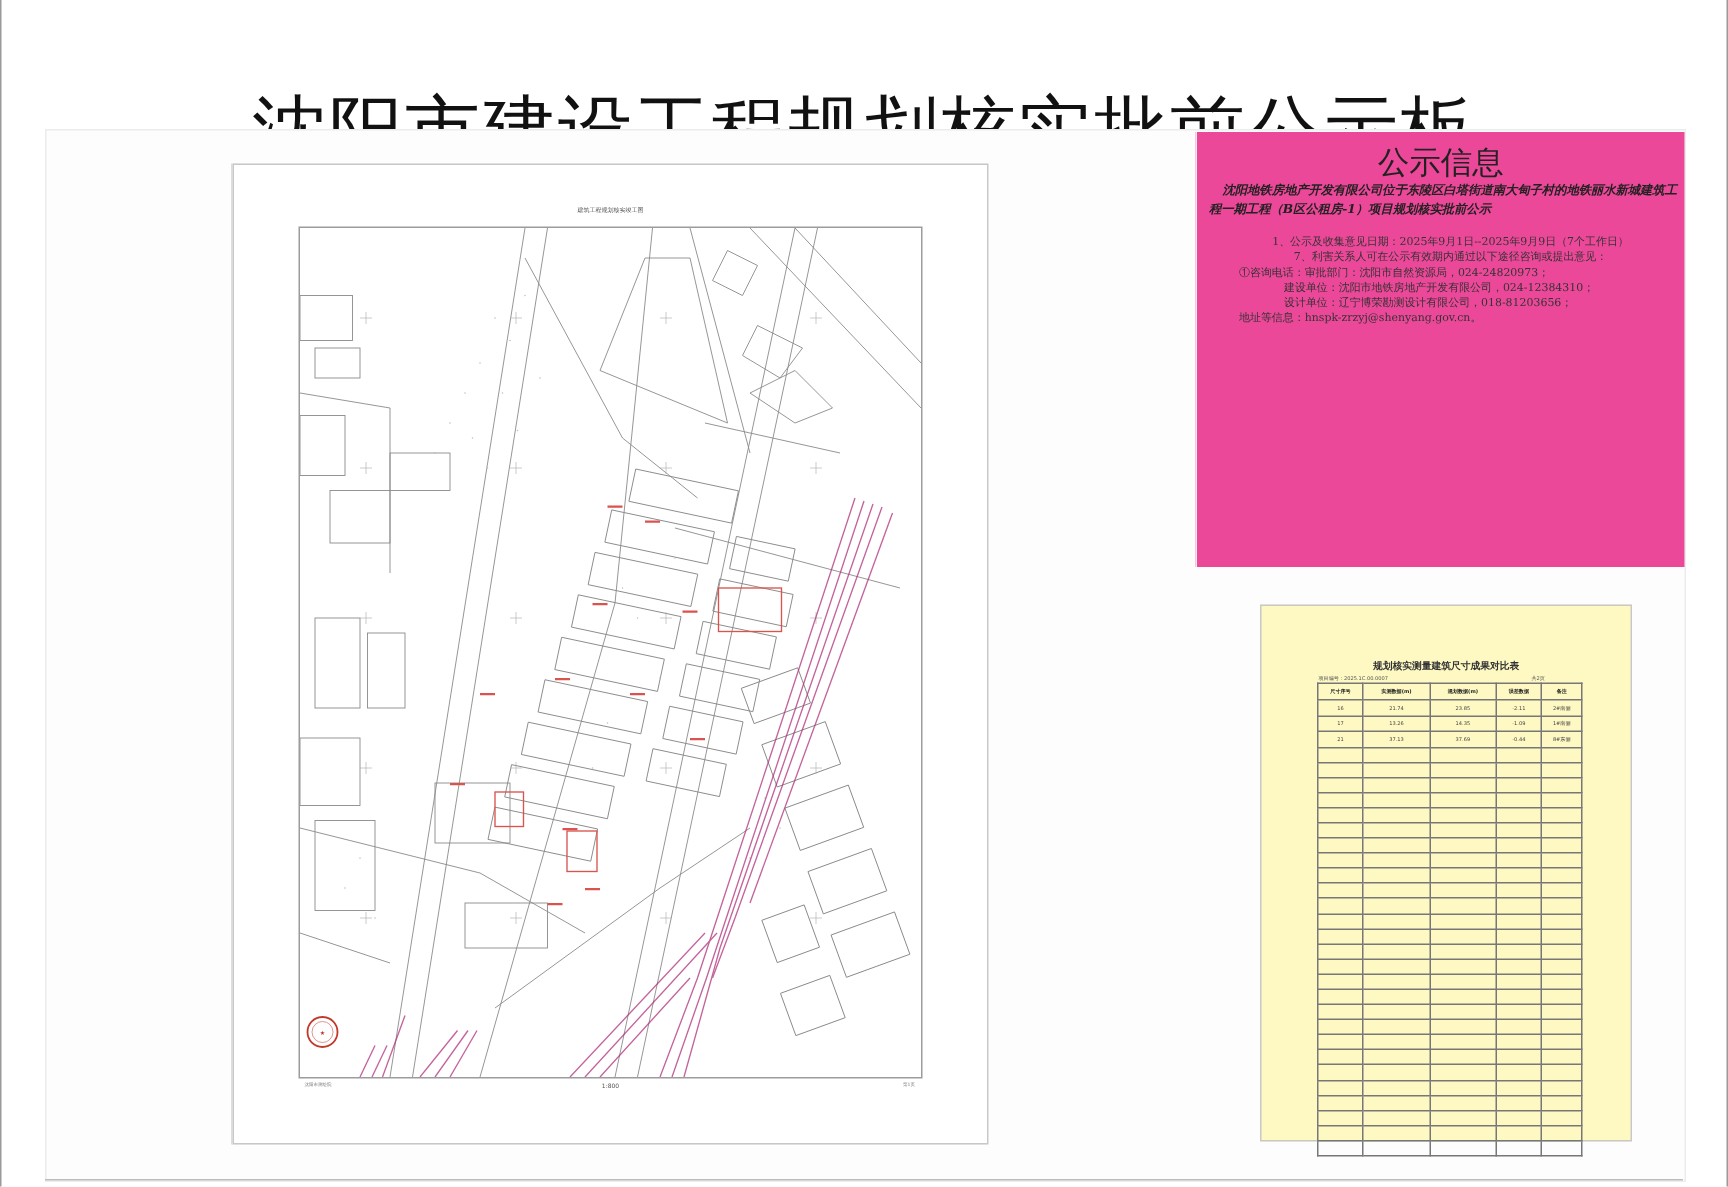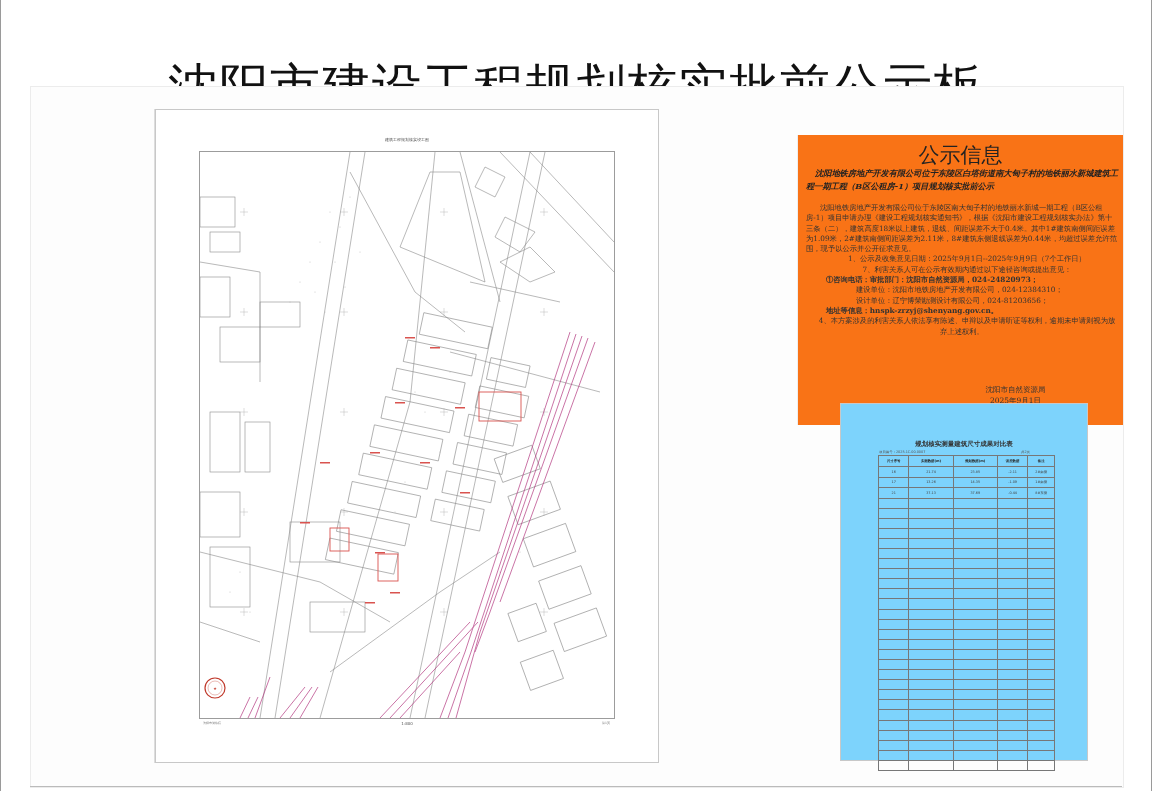--- a/index.html
+++ b/index.html
@@ -39,51 +39,51 @@
   .map-scale {
     position:absolute; left:0; top:611px; width:100%; text-align:center;
     font-size:4px; color:#555; font-family:"DejaVu Sans", sans-serif;
   }
   .map-note-left { position:absolute; left:47px; top:611px; font-size:3px; color:#777; font-family:"DejaVu Sans", sans-serif; }
   .map-note-right { position:absolute; right:48px; top:611px; font-size:3px; color:#777; font-family:"DejaVu Sans", sans-serif; }
 
   
   .notice-panel {
     position:absolute; left:797px; top:88px; width:325px; height:290px;
-    background:#f97316; border-left:1px solid #eee;margin-top:47px;
+    background:#ec4899; border-left:1px solid #eee;
   }
   .notice-heading {
     position:absolute; left:0; top:6px; width:100%; text-align:center;
     font-size:21px; color:#222; font-family:"DejaVu Sans", sans-serif;
   }
   .notice-subtitle {
     position:absolute; left:8px; top:32px; width:312px;
     font-size:8.2px; line-height:13px; font-weight:bold; color:#222;
     text-indent:9px;
     font-style:italic;
   }
   .notice-body {
     position:absolute; left:8px; top:68px; width:312px;
     font-size:7.3px; line-height:10.3px; color:#333;
   }
   .notice-body p { margin:0; }
   .indent { text-indent:14px; }
   .item { text-indent:10px;text-align:center; }
-  .sub1 { padding-left:20px;font-weight:bold; }
+  .sub1 { padding-left:20px; }
   .sub2 { padding-left:50px; }
   .subw { text-indent:20px; }
   .notice-sign {
     position:absolute; left:0; top:249px; width:100%; text-align:center;
     font-size:7.5px; line-height:11px; color:#333; padding-left:110px; box-sizing:border-box;
   }
 
   
   .table-sheet {
     position:absolute; left:840px; top:403px; width:246px; height:356px;
-    background:#7dd3fc; border:1px solid #c8c8c8;
+    background:#fef9c3; border:1px solid #c8c8c8;
   }
   .table-title {
     position:absolute; left:0; top:36px; width:100%; text-align:center;
     font-size:6.5px; font-weight:bold; color:#333; font-family:"DejaVu Sans", sans-serif;
   }
   .table-meta-left { position:absolute; left:38px; top:46px; font-size:3.4px; color:#555; font-family:"DejaVu Sans", sans-serif; }
   .table-meta-right { position:absolute; left:180px; top:46px; font-size:3.4px; color:#555; font-family:"DejaVu Sans", sans-serif; }
   table.cmp {
     position:absolute; left:37px; top:51px; width:177px;
     border-collapse:collapse; border:1.3px solid #222;
@@ -274,32 +274,26 @@
   </div>
   <div class="map-note-left">沈阳市测绘院</div>
   <div class="map-scale">1:800</div>
   <div class="map-note-right">第1页</div>
 </div>
 
 <div class="notice-panel">
   <div class="notice-heading">公示信息</div>
   <div class="notice-subtitle">沈阳地铁房地产开发有限公司位于东陵区白塔街道南大甸子村的地铁丽水新城建筑工程一期工程（B区公租房-1）项目规划核实批前公示</div>
   <div class="notice-body">
-    <p class="indent">沈阳地铁房地产开发有限公司位于东陵区南大甸子村的地铁丽水新城一期工程（B区公租房-1）项目申请办理《建设工程规划核实通知书》，根据《沈阳市建设工程规划核实办法》第十三条（二），建筑高度18米以上建筑，退线、间距误差不大于0.4米。其中1#建筑南侧间距误差为1.09米，2#建筑南侧间距误差为2.11米，8#建筑东侧退线误差为0.44米，均超过误差允许范围，现予以公示并公开征求意见。</p>
     <p class="item">1、公示及收集意见日期：2025年9月1日--2025年9月9日（7个工作日）</p>
     <p class="item">7、利害关系人可在公示有效期内通过以下途径咨询或提出意见：</p>
     <p class="sub1">①咨询电话：审批部门：沈阳市自然资源局，024-24820973；</p>
     <p class="sub2">建设单位：沈阳市地铁房地产开发有限公司，024-12384310；</p>
-    <p class="sub2">设计单位：辽宁博荣勘测设计有限公司，024-81203656；</p>
+    <p class="sub2">设计单位：辽宁博荣勘测设计有限公司，018-81203656；</p>
     <p class="sub1">地址等信息：hnspk-zrzyj@shenyang.gov.cn。</p>
-    <p class="item">4、本方案涉及的利害关系人依法享有陈述、申辩以及申请听证等权利，逾期未申请则视为放弃上述权利。</p>
-  </div>
-  <div class="notice-sign">
-    <div>沈阳市自然资源局</div>
-    <div>2025年9月1日</div>
   </div>
 </div>
 
 <div class="table-sheet">
   <div class="table-title">规划核实测量建筑尺寸成果对比表</div>
   <div class="table-meta-left">项目编号：2025.1C.00.0007</div>
   <div class="table-meta-right">共2页</div>
   <table class="cmp">
     <thead>
       <tr>

